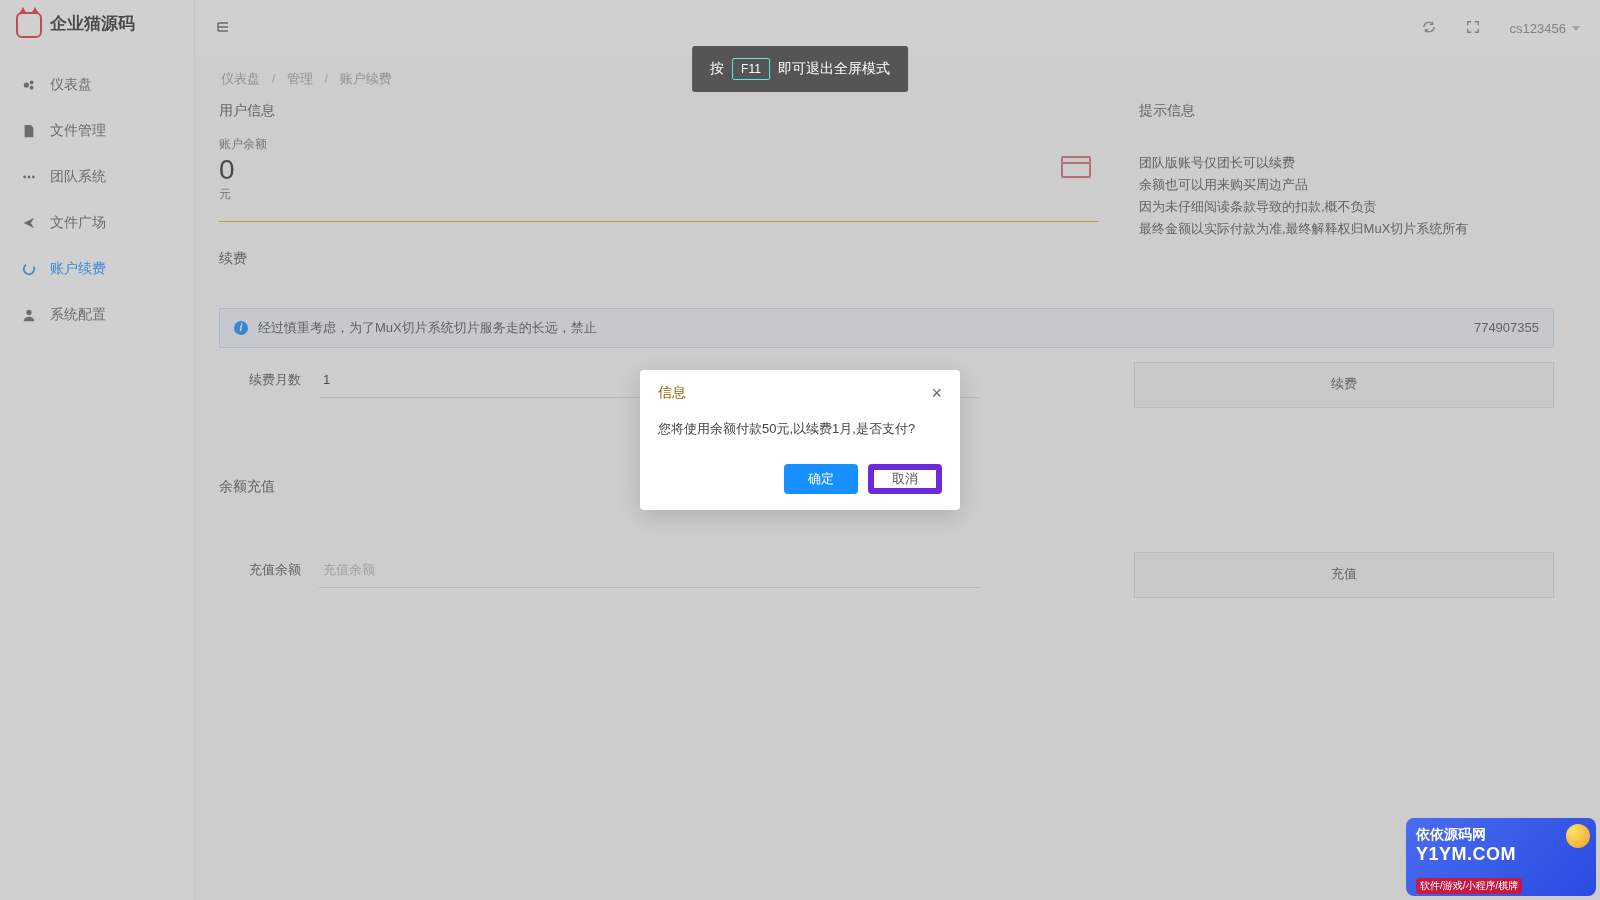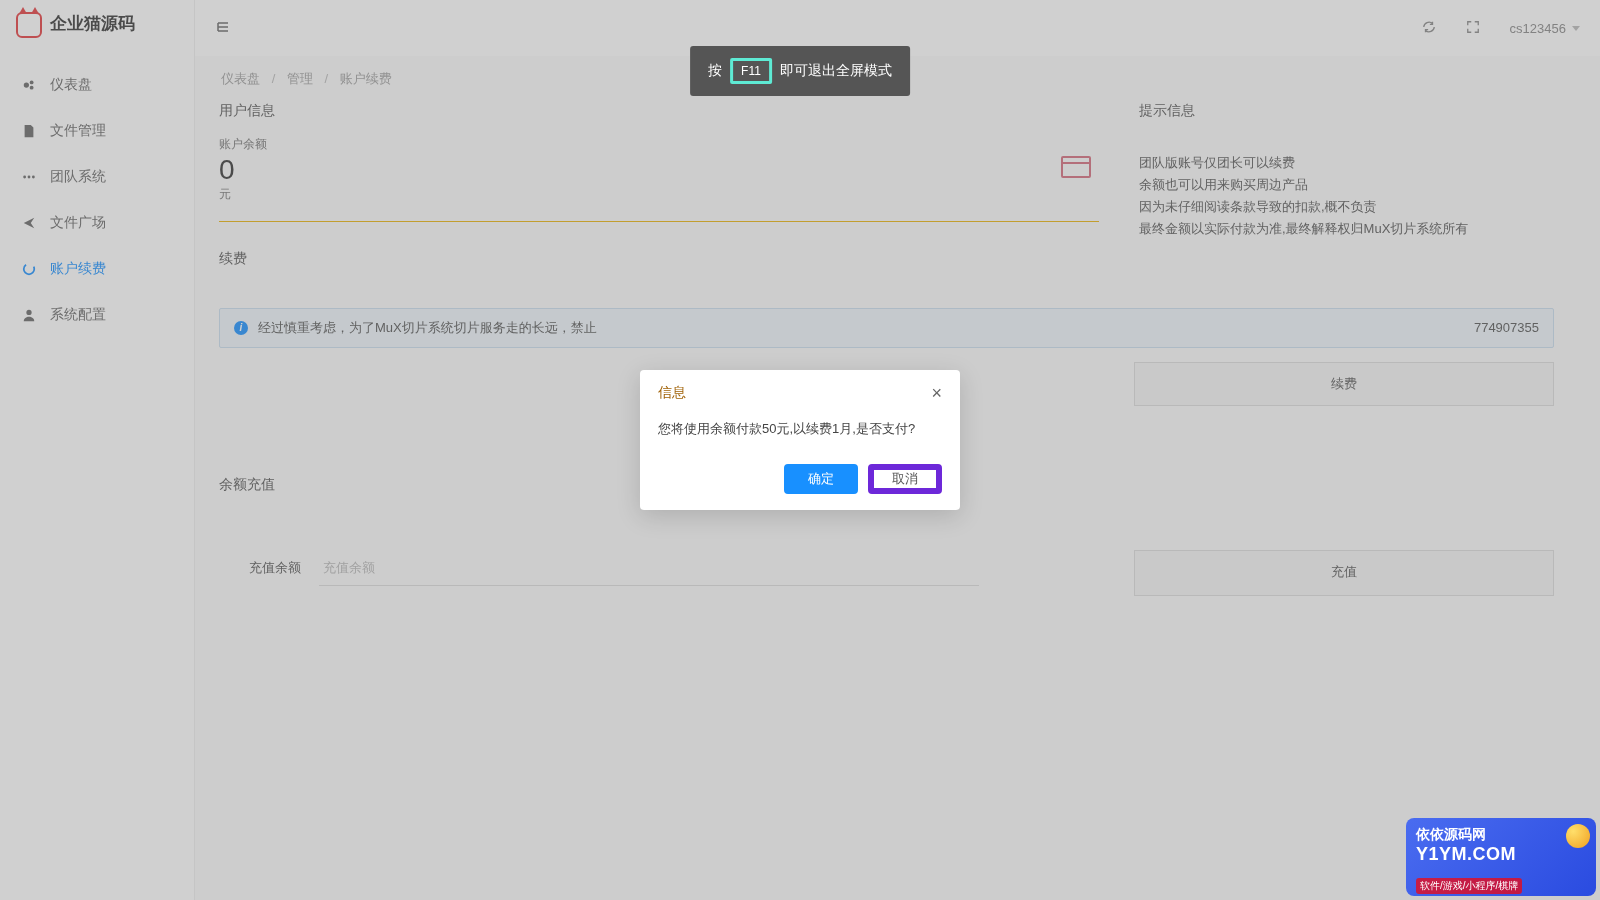--- a/index.html
+++ b/index.html
@@ -67,21 +67,21 @@
 .modal-header { display: flex; justify-content: space-between; align-items: center; padding: 14px 18px 8px; }
 .modal-title { font-size: 14px; color: #a16207; }
 .modal-close { cursor: pointer; font-size: 18px; color: #666; line-height: 1; }
 .modal-body { padding: 10px 18px 18px; font-size: 13px; color: #444; }
 .modal-footer { padding: 8px 18px 16px; display: flex; justify-content: flex-end; gap: 10px; }
 .btn { padding: 0 18px; border-radius: 4px; font-size: 13px; cursor: pointer; border: 6px solid #6d28d9; background: #fff; color: #555; }
 .btn-primary { background: #1890ff; border-color: #1890ff; color: #fff; }
 
 
 .fs-toast { position: absolute; top: 46px; left: 50%; transform: translateX(-50%); background: #555; color: #fff; padding: 12px 18px; border-radius: 3px; display: flex; align-items: center; gap: 8px; font-size: 14px; z-index: 20; }
-.fs-key { border: 3px solid #5eead4; padding: 3px 8px; border-radius: 2px; font-size: 12px; }
+.fs-key { border: 1px solid #5eead4; padding: 3px 8px; border-radius: 2px; font-size: 12px; }
 
 
 .watermark { position: absolute; right: 4px; bottom: 4px; width: 190px; height: 78px; background: linear-gradient(135deg,#4a6cf0,#2a4be0); border-radius: 8px; padding: 8px 10px; color: #fff; font-weight: 700; overflow: hidden; z-index: 30; }
 .wm-title { font-size: 14px; }
 .wm-domain { font-size: 18px; letter-spacing: .5px; }
 .wm-tags { font-size: 10px; font-weight: 400; background: rgba(255,0,0,.7); display: inline-block; padding: 1px 4px; border-radius: 3px; margin-top: 13px; }
 .wm-circle { position: absolute; right: 6px; top: 6px; width: 24px; height: 24px; border-radius: 50%; background: radial-gradient(circle at 30% 30%, #ffdf6b, #f0a020); }
 
 .icon-svg { width: 14px; height: 14px; }
 </style>
@@ -193,20 +193,24 @@
 
         <div class="section-title">续费</div>
 
         <div class="alert" style="width: 1335px;">
           <span class="alert-icon">i</span>
           <span>经过慎重考虑，为了MuX切片系统切片服务走的长远，禁止</span>
           <span style="margin-left:auto">774907355</span>
         </div>
 
         <div class="full-row" style="width:1335px">
+          <div class="form-row left-part">
+            <div class="form-label">续费月数</div>
+            <input class="form-input" value="1" style="">
+          </div>
           <div class="right-part">
             <div class="action-btn">续费</div>
           </div>
         </div>
 
         <div class="section-gap">
           <div class="section-title">余额充值</div>
           <div style="height:40px"></div>
           <div class="full-row" style="width:1335px">
             <div class="form-row left-part">

